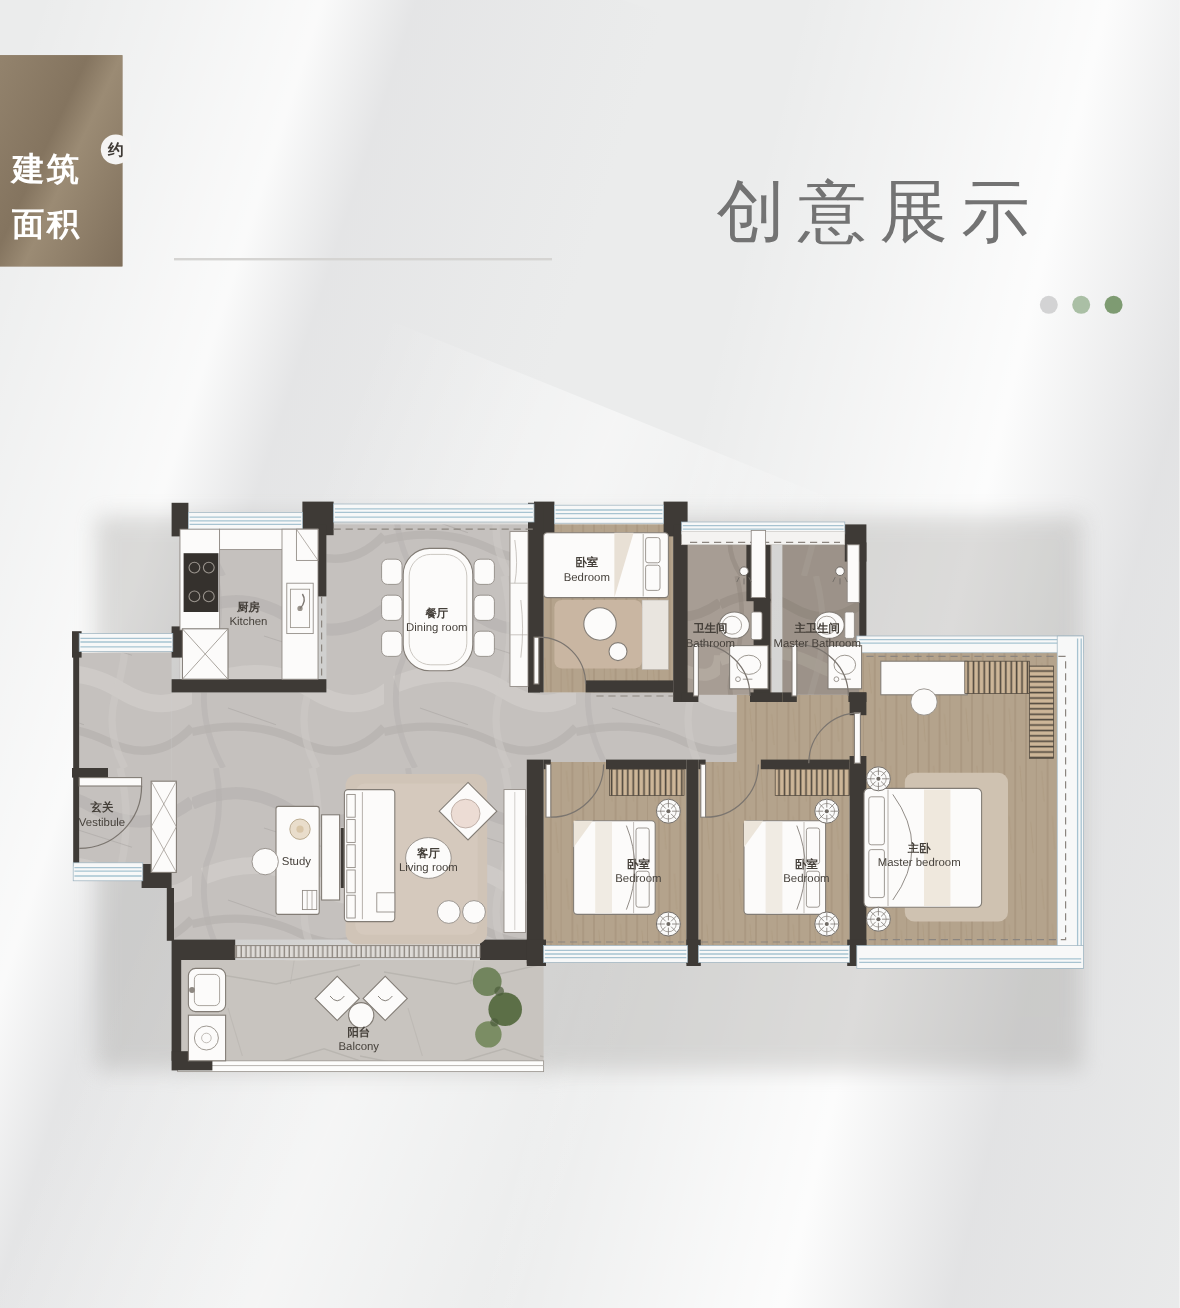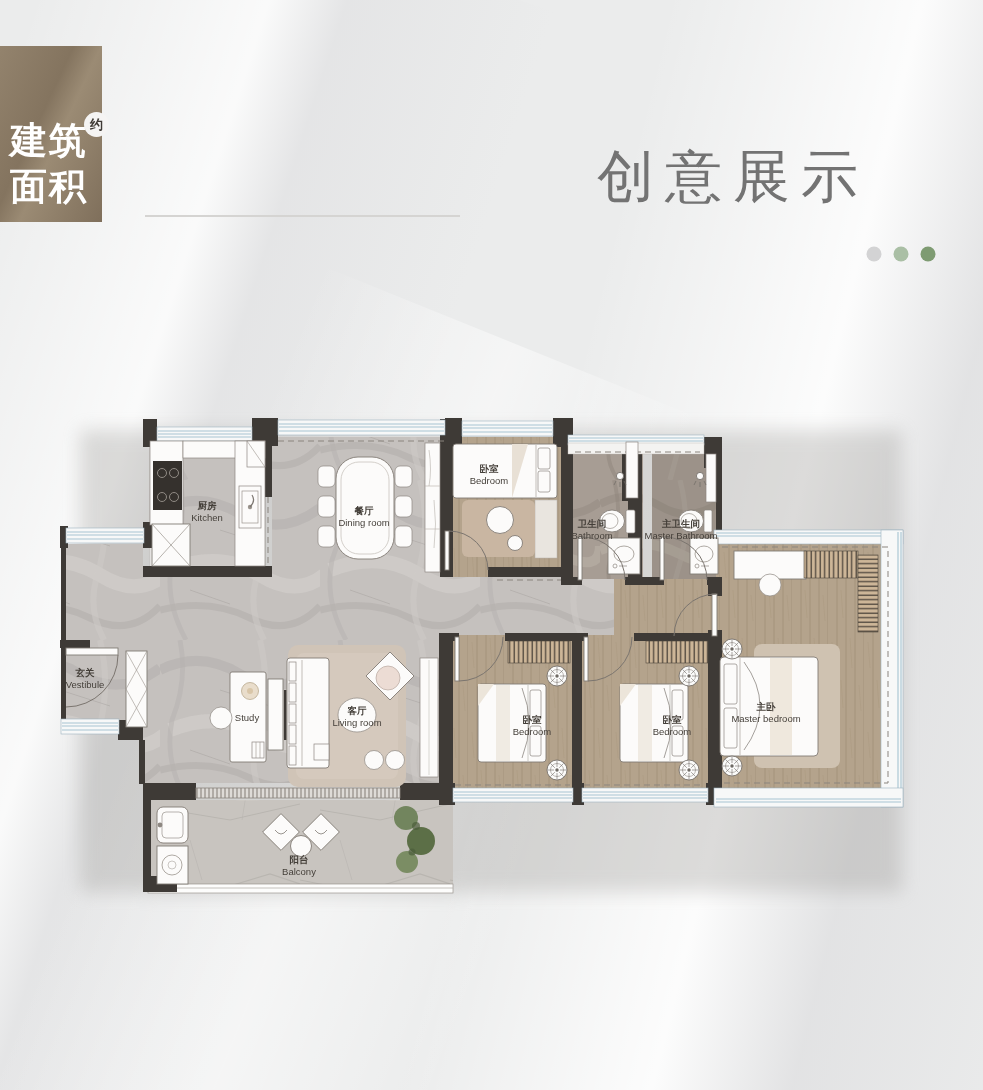--- a/index.html
+++ b/index.html
@@ -10,21 +10,21 @@
   .s1{left:-150px;top:-100px;width:500px;height:1400px;transform:rotate(18deg);
       background:linear-gradient(90deg,rgba(255,255,255,0) 0%,rgba(255,255,255,.75) 45%,rgba(222,222,224,.5) 60%,rgba(255,255,255,0) 100%);}
   .s2{left:520px;top:-120px;width:620px;height:1500px;transform:rotate(14deg);
       background:linear-gradient(90deg,rgba(255,255,255,0) 0%,rgba(255,255,255,.85) 40%,rgba(219,219,221,.55) 62%,rgba(255,255,255,0) 100%);}
   .s3{left:80px;top:300px;width:420px;height:1200px;transform:rotate(22deg);
       background:linear-gradient(90deg,rgba(255,255,255,0),rgba(255,255,255,.5) 50%,rgba(255,255,255,0));}
 
   .badge{position:absolute;left:0;top:46px;width:102px;height:176px;background:#8c7b66;
          background-image:linear-gradient(115deg,#93836d 0%,#84745f 40%,#9b8b74 55%,#7f6f5b 100%);}
   .badge-text{position:absolute;left:10px;bottom:12px;color:#ffffff;font-weight:bold;
-              font-size:37px;line-height:46px;letter-spacing:2px;}
+              font-size:27px;line-height:46px;letter-spacing:2px;}
   .approx{position:absolute;left:84px;top:112px;width:25px;height:25px;border-radius:50%;
           background:#f5f4f3;color:#3f3a35;font-size:13px;line-height:25px;text-align:center;font-weight:bold;}
   .area{position:absolute;left:127px;top:57px;white-space:nowrap;color:#393430;
         font-weight:bold;font-size:171px;line-height:1;letter-spacing:5px;}
   .area .sup{display:inline-block;font-size:86px;transform:translateY(-62px);letter-spacing:0;}
   .underline{position:absolute;left:145px;top:215px;width:315px;height:2px;background:#d5d4d2;}
   .subtitle{position:absolute;left:597px;top:139px;font-size:57px;letter-spacing:11px;
             color:#737373;white-space:nowrap;}
   .dots{position:absolute;left:858px;top:243px;}
 

